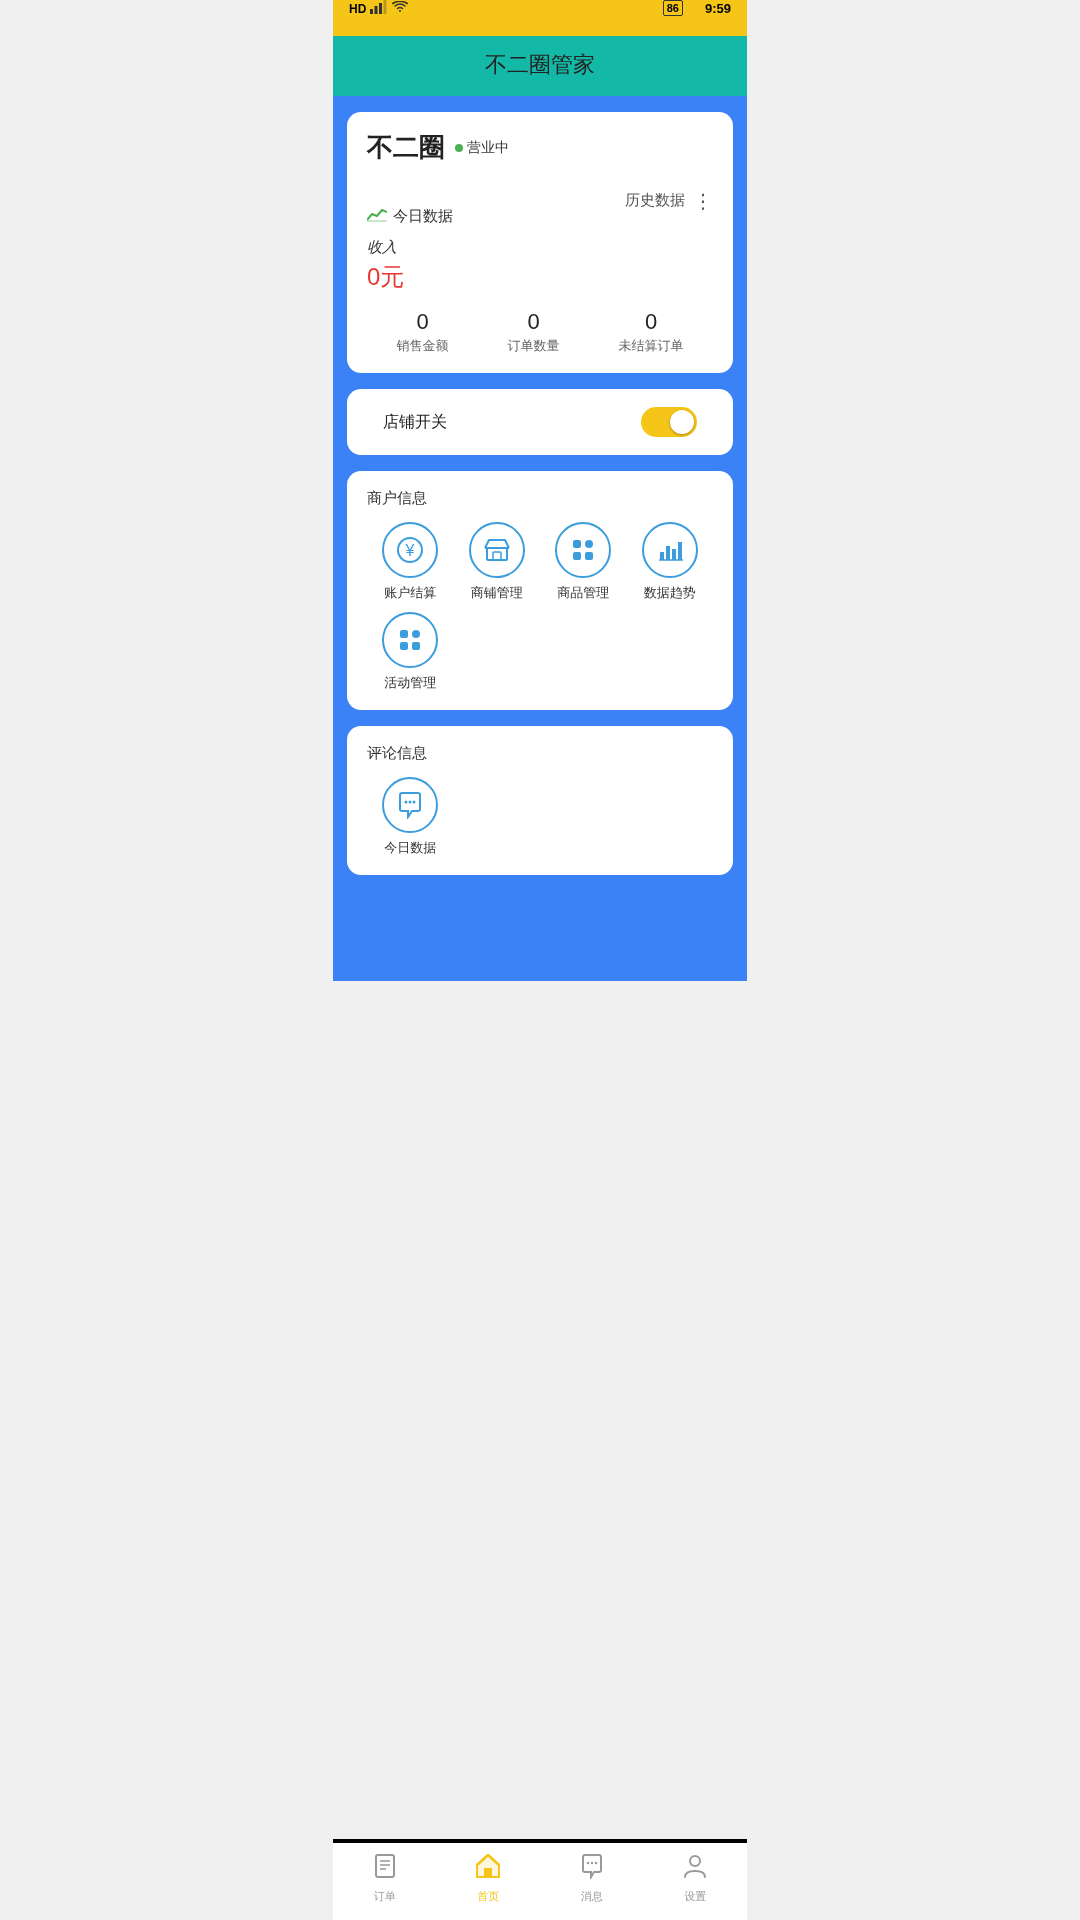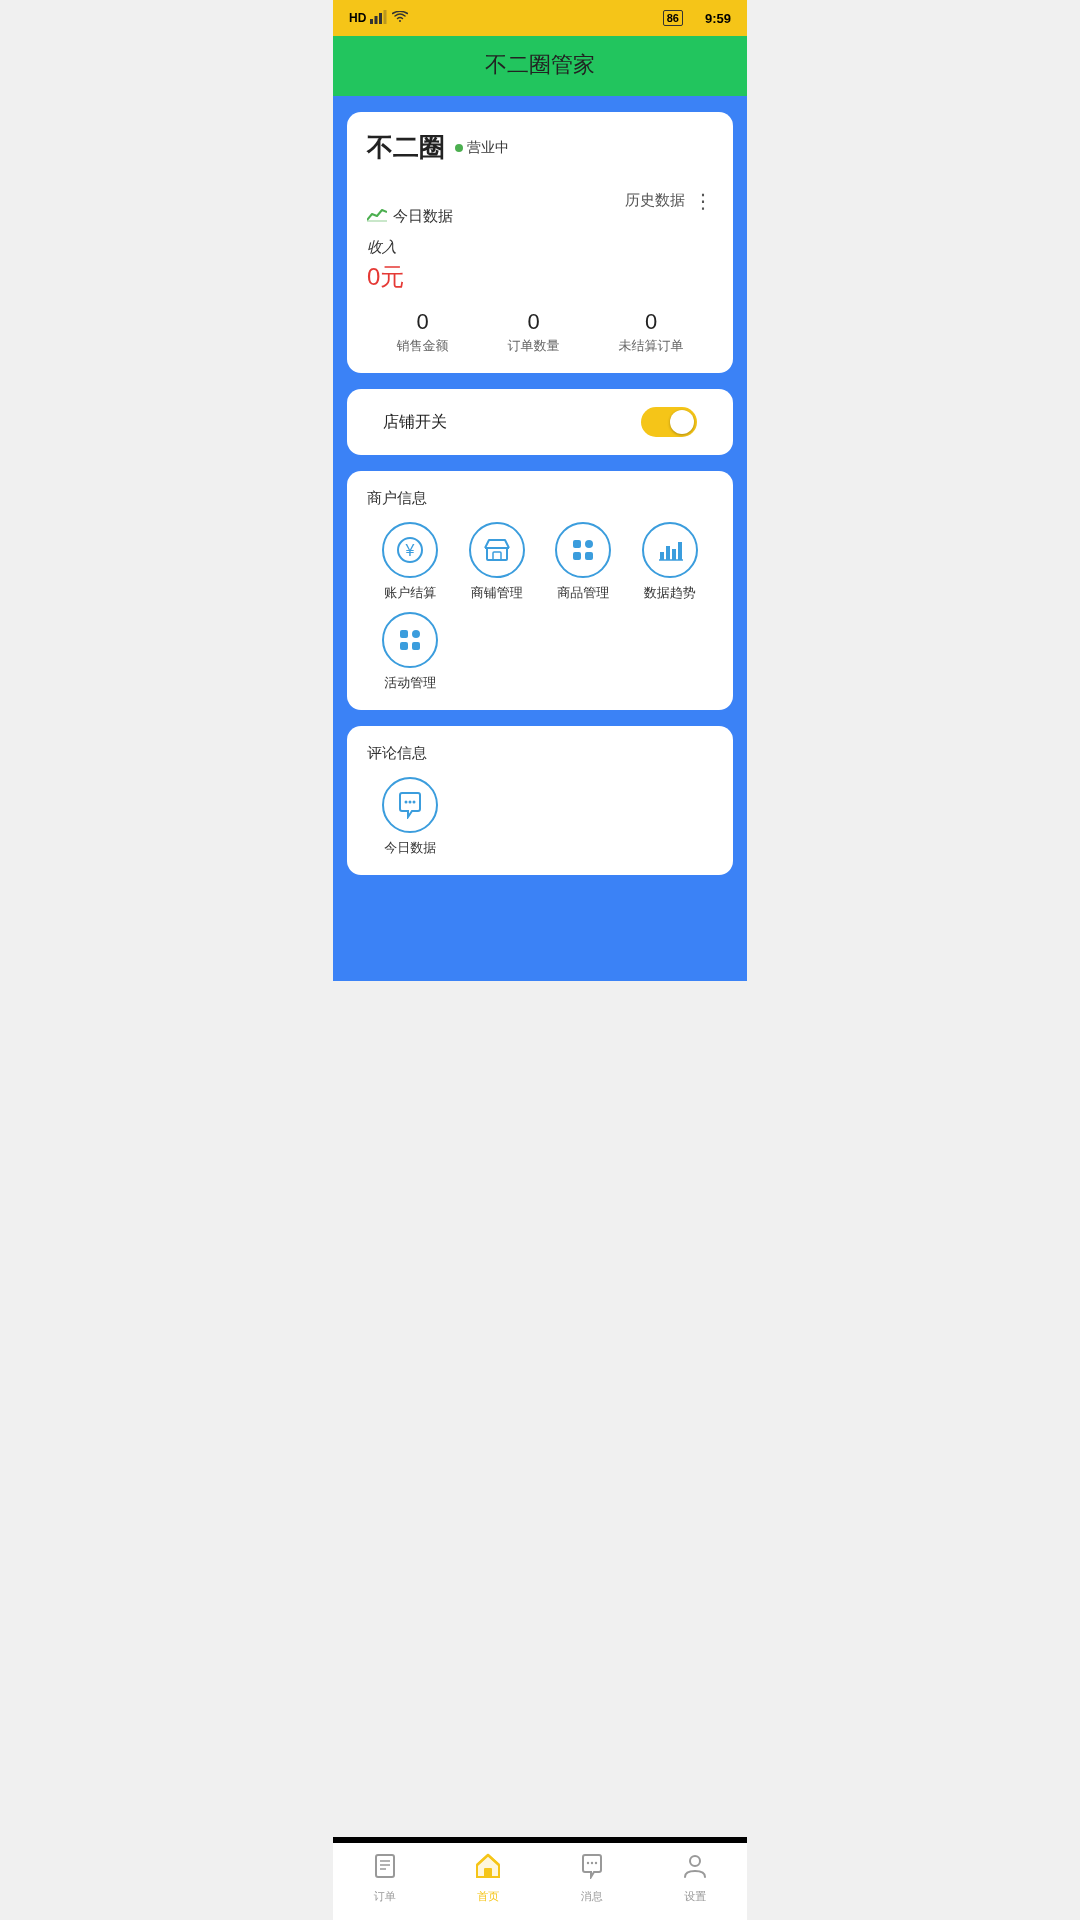--- a/index.html
+++ b/index.html
@@ -12,22 +12,22 @@
       font-family: -apple-system, 'PingFang SC', 'Helvetica Neue', sans-serif;
       position: relative;
       overflow-x: hidden;
     }
 
     
     .status-bar {
       background: #f5c518;
       display: flex;
       justify-content: space-between;
-      align-items: center;
-      padding: 6px 16px;
+      align-items: flex-start;
+      padding: 0 16px;
       height: 36px;
     }
     .status-left {
       display: flex;
       align-items: center;
       gap: 4px;
       font-size: 12px;
       font-weight: 600;
     }
     .status-right {
@@ -41,21 +41,21 @@
       display: inline-flex;
       align-items: center;
       font-size: 11px;
       border: 1.5px solid #333;
       border-radius: 2px;
       padding: 1px 3px;
     }
 
     
     .header {
-      background: #22c55e;
+      background: #14b8a6;
       text-align: center;
       padding: 14px 0 16px;
       font-size: 22px;
       font-weight: 500;
       color: #222;
     }
 
     
     .main {
       background: #3b82f6;
@@ -245,21 +245,21 @@
     }
 
     
     .bottom-nav {
       position: fixed;
       bottom: 0;
       left: 50%;
       transform: translateX(-50%);
       width: 414px;
       background: #fff;
-      border-top: 6px solid #000000;
+      border-top: 4px solid #000000;
       display: flex;
       justify-content: space-around;
       align-items: center;
       padding: 10px 0 16px;
       z-index: 100;
     }
     .nav-item {
       display: flex;
       flex-direction: column;
       align-items: center;

